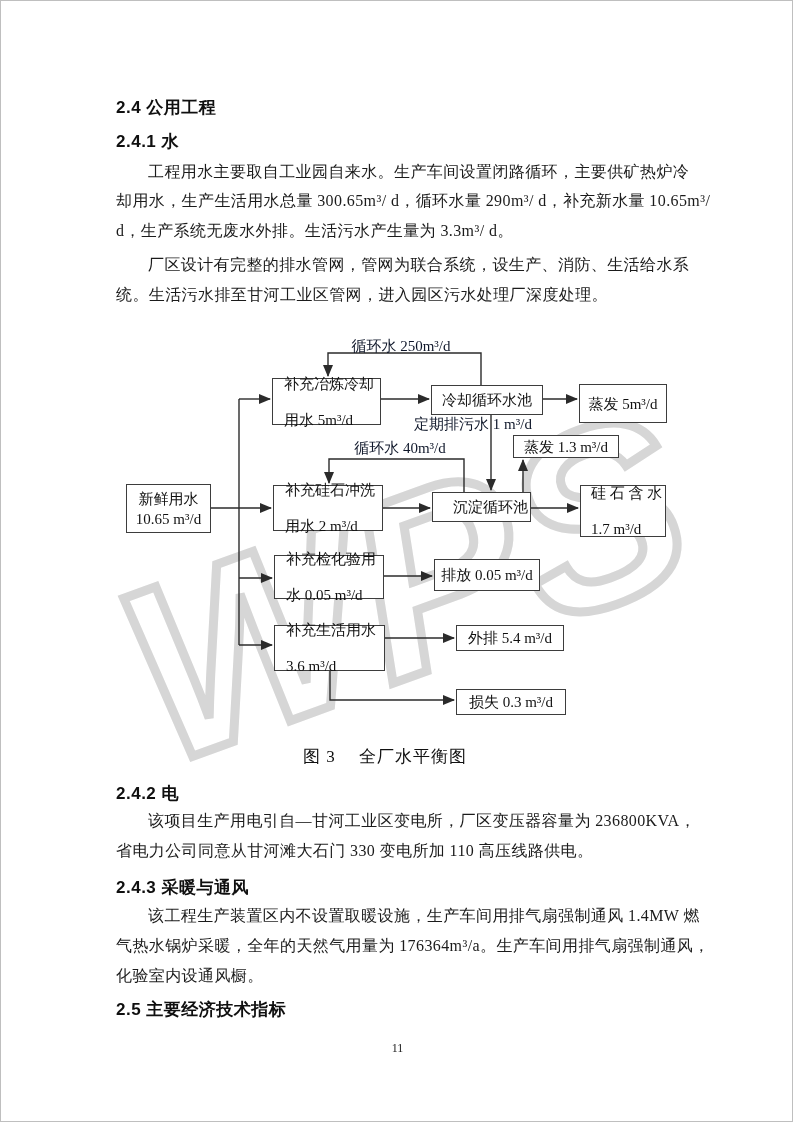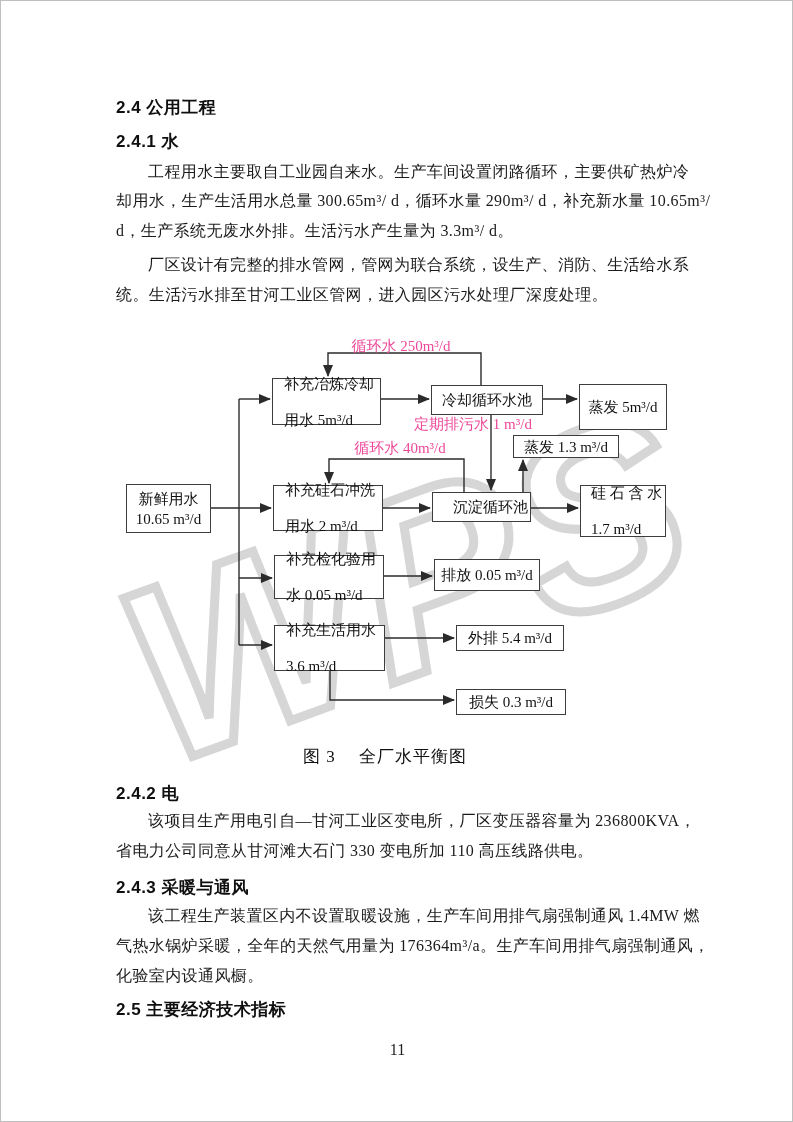--- a/index.html
+++ b/index.html
@@ -18,42 +18,42 @@
     position:absolute;left:115px;white-space:nowrap;height:22px;line-height:20px;
     font-size:16px;letter-spacing:0.4px;color:#1b1b1b;
   }
   .bl.first{padding-left:32px;}
   .caption{
     position:absolute;left:0;width:768px;text-align:center;
     font-size:17px;color:#111;letter-spacing:1px;
   }
   .pagenum{
     position:absolute;left:0;width:793px;text-align:center;
-    font-size:16px;color:#222;
+    font-size:12px;color:#222;
   }
   .watermark{
     position:absolute;left:55px;top:395px;width:700px;height:380px;
     display:flex;align-items:center;justify-content:center;
     transform:rotate(-20deg);
     font-family:"Liberation Sans","DejaVu Sans",sans-serif;
     font-style:italic;font-weight:bold;font-size:250px;letter-spacing:2px;
     color:transparent;-webkit-text-stroke:9px #d6d6d6;
     pointer-events:none;user-select:none;
   }
   .flow{position:absolute;left:0;top:0;pointer-events:none;}
   .dbox{
     position:absolute;box-sizing:border-box;background:#ffffff;
     border:1.4px solid #3d3d3d;display:flex;flex-direction:column;
     justify-content:center;font-size:15px;line-height:20px;color:#101010;
   }
   .dbox.c{align-items:center;text-align:center;}
   .dbox.l{padding-left:11px;align-items:flex-start;text-align:left;gap:16px;}
   .dbox span{display:block;}
   .dlabel{
-    position:absolute;font-size:15px;color:#ec4899;text-align:center;
+    position:absolute;font-size:15px;color:#0f172a;text-align:center;
     white-space:nowrap;
   }
 </style>
 </head>
 <body>
 
 <div class="page">
 
   <div class="watermark">WPS</div>
 
@@ -104,21 +104,21 @@
 
   <div class="dbox l" style="left:271px;top:377px;width:109px;height:47px">
     <span>补充冶炼冷却</span>
     <span>用水 5m³/d</span>
   </div>
 
   <div class="dbox c" style="left:430px;top:384px;width:112px;height:30px">
     <span>冷却循环水池</span>
   </div>
 
-  <div class="dbox c" style="left:578px;top:383px;width:88px;height:46px">
+  <div class="dbox c" style="left:578px;top:383px;width:88px;height:39px">
     <span>蒸发 5m³/d</span>
   </div>
 
   <div class="dbox c" style="left:512px;top:434px;width:106px;height:23px">
     <span>蒸发 1.3 m³/d</span>
   </div>
 
   <div class="dbox l" style="left:272px;top:484px;width:110px;height:46px">
     <span>补充硅石冲洗</span>
     <span>用水 2 m³/d</span>

